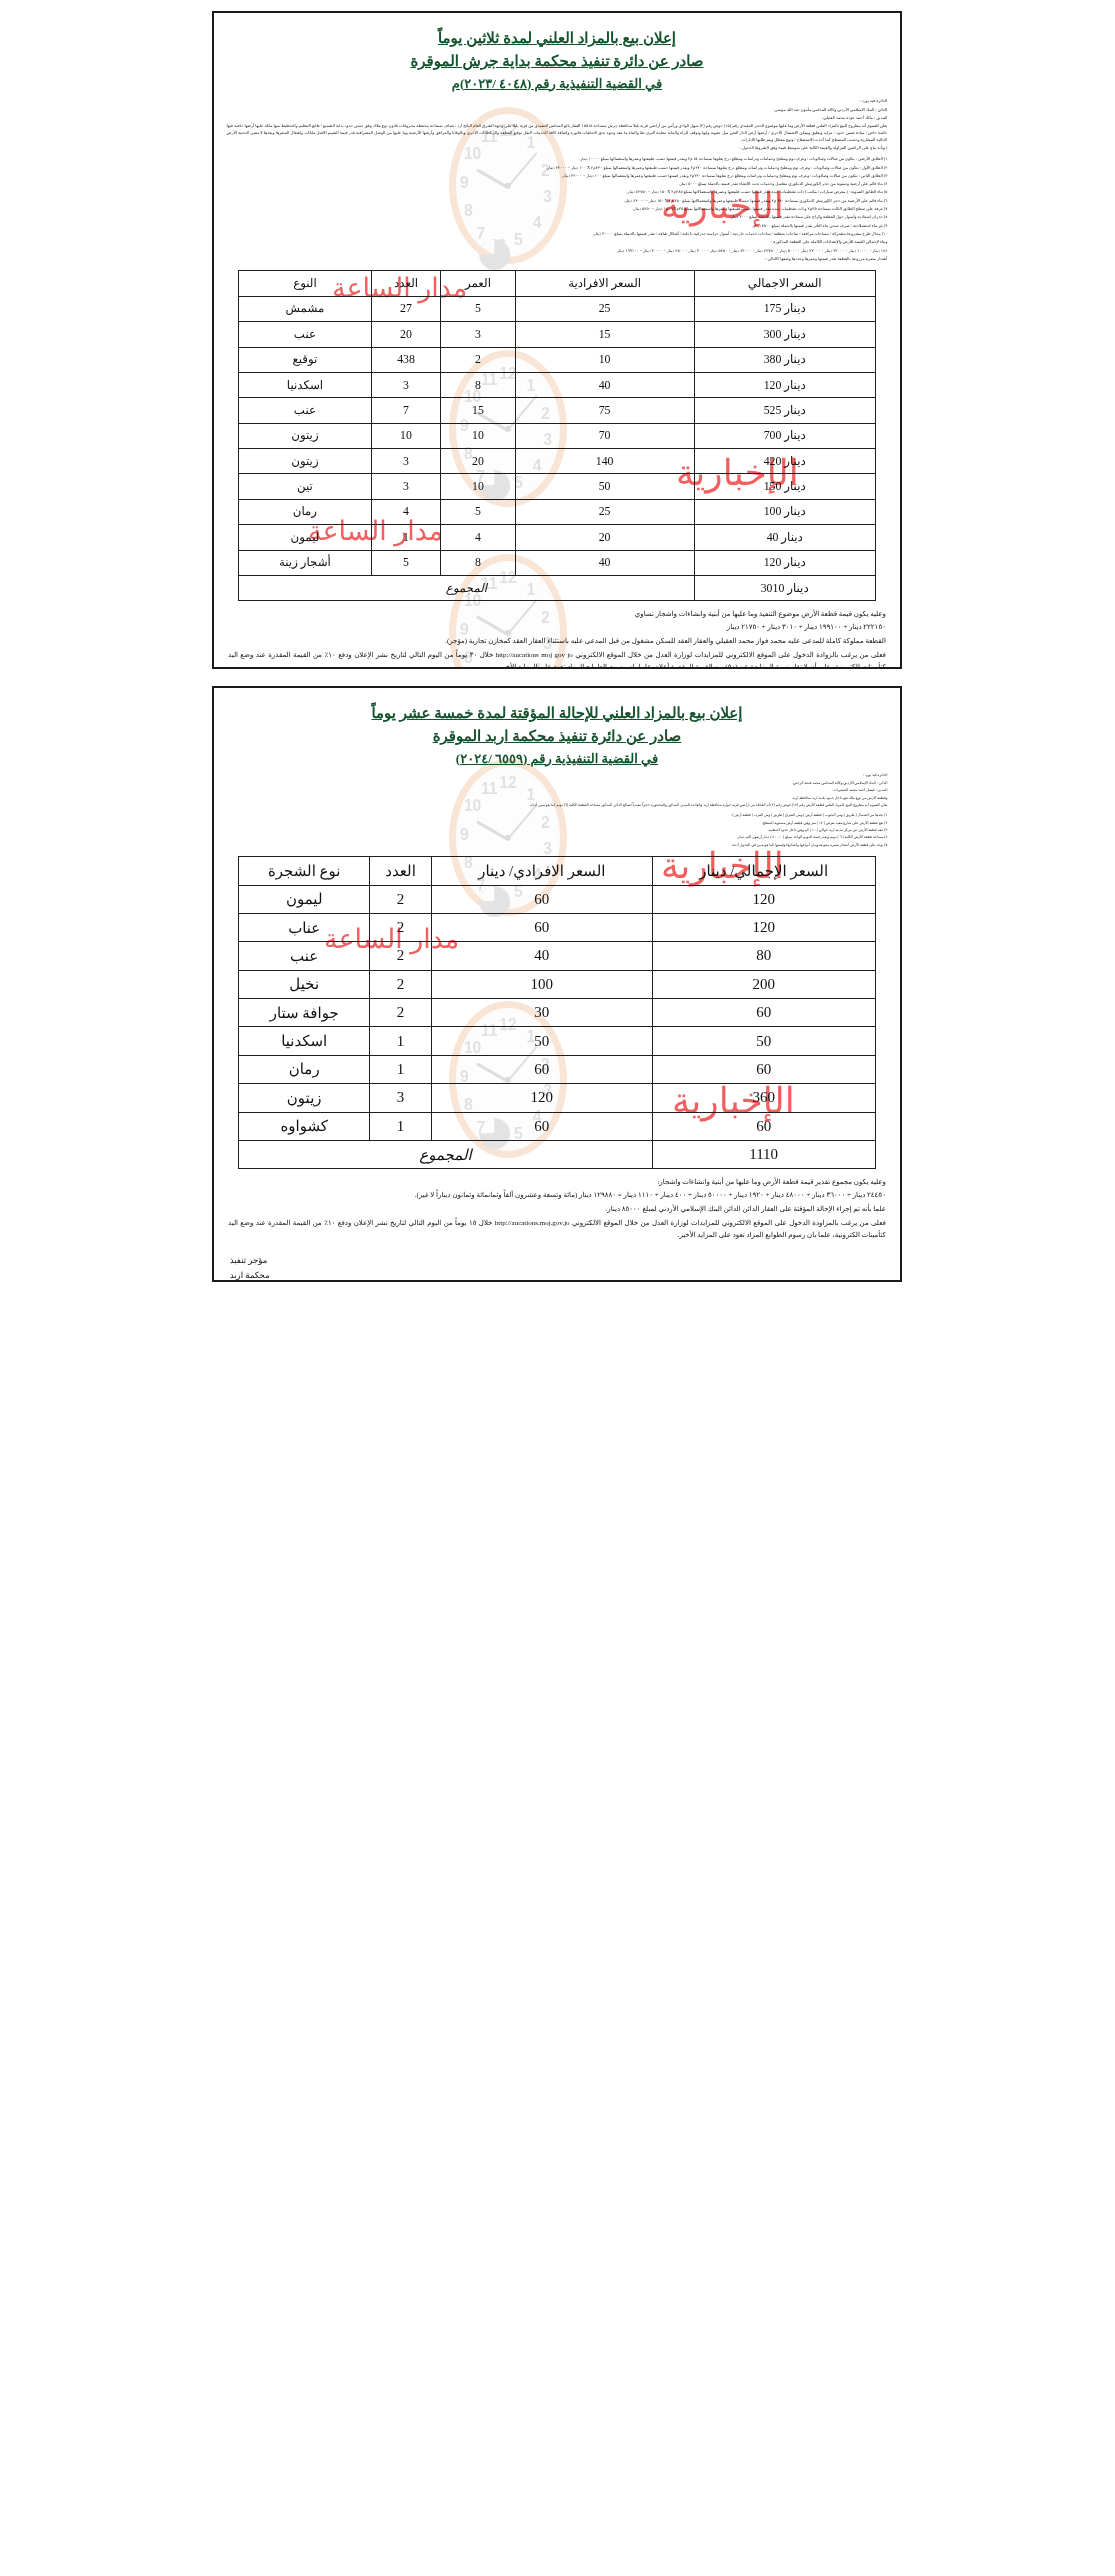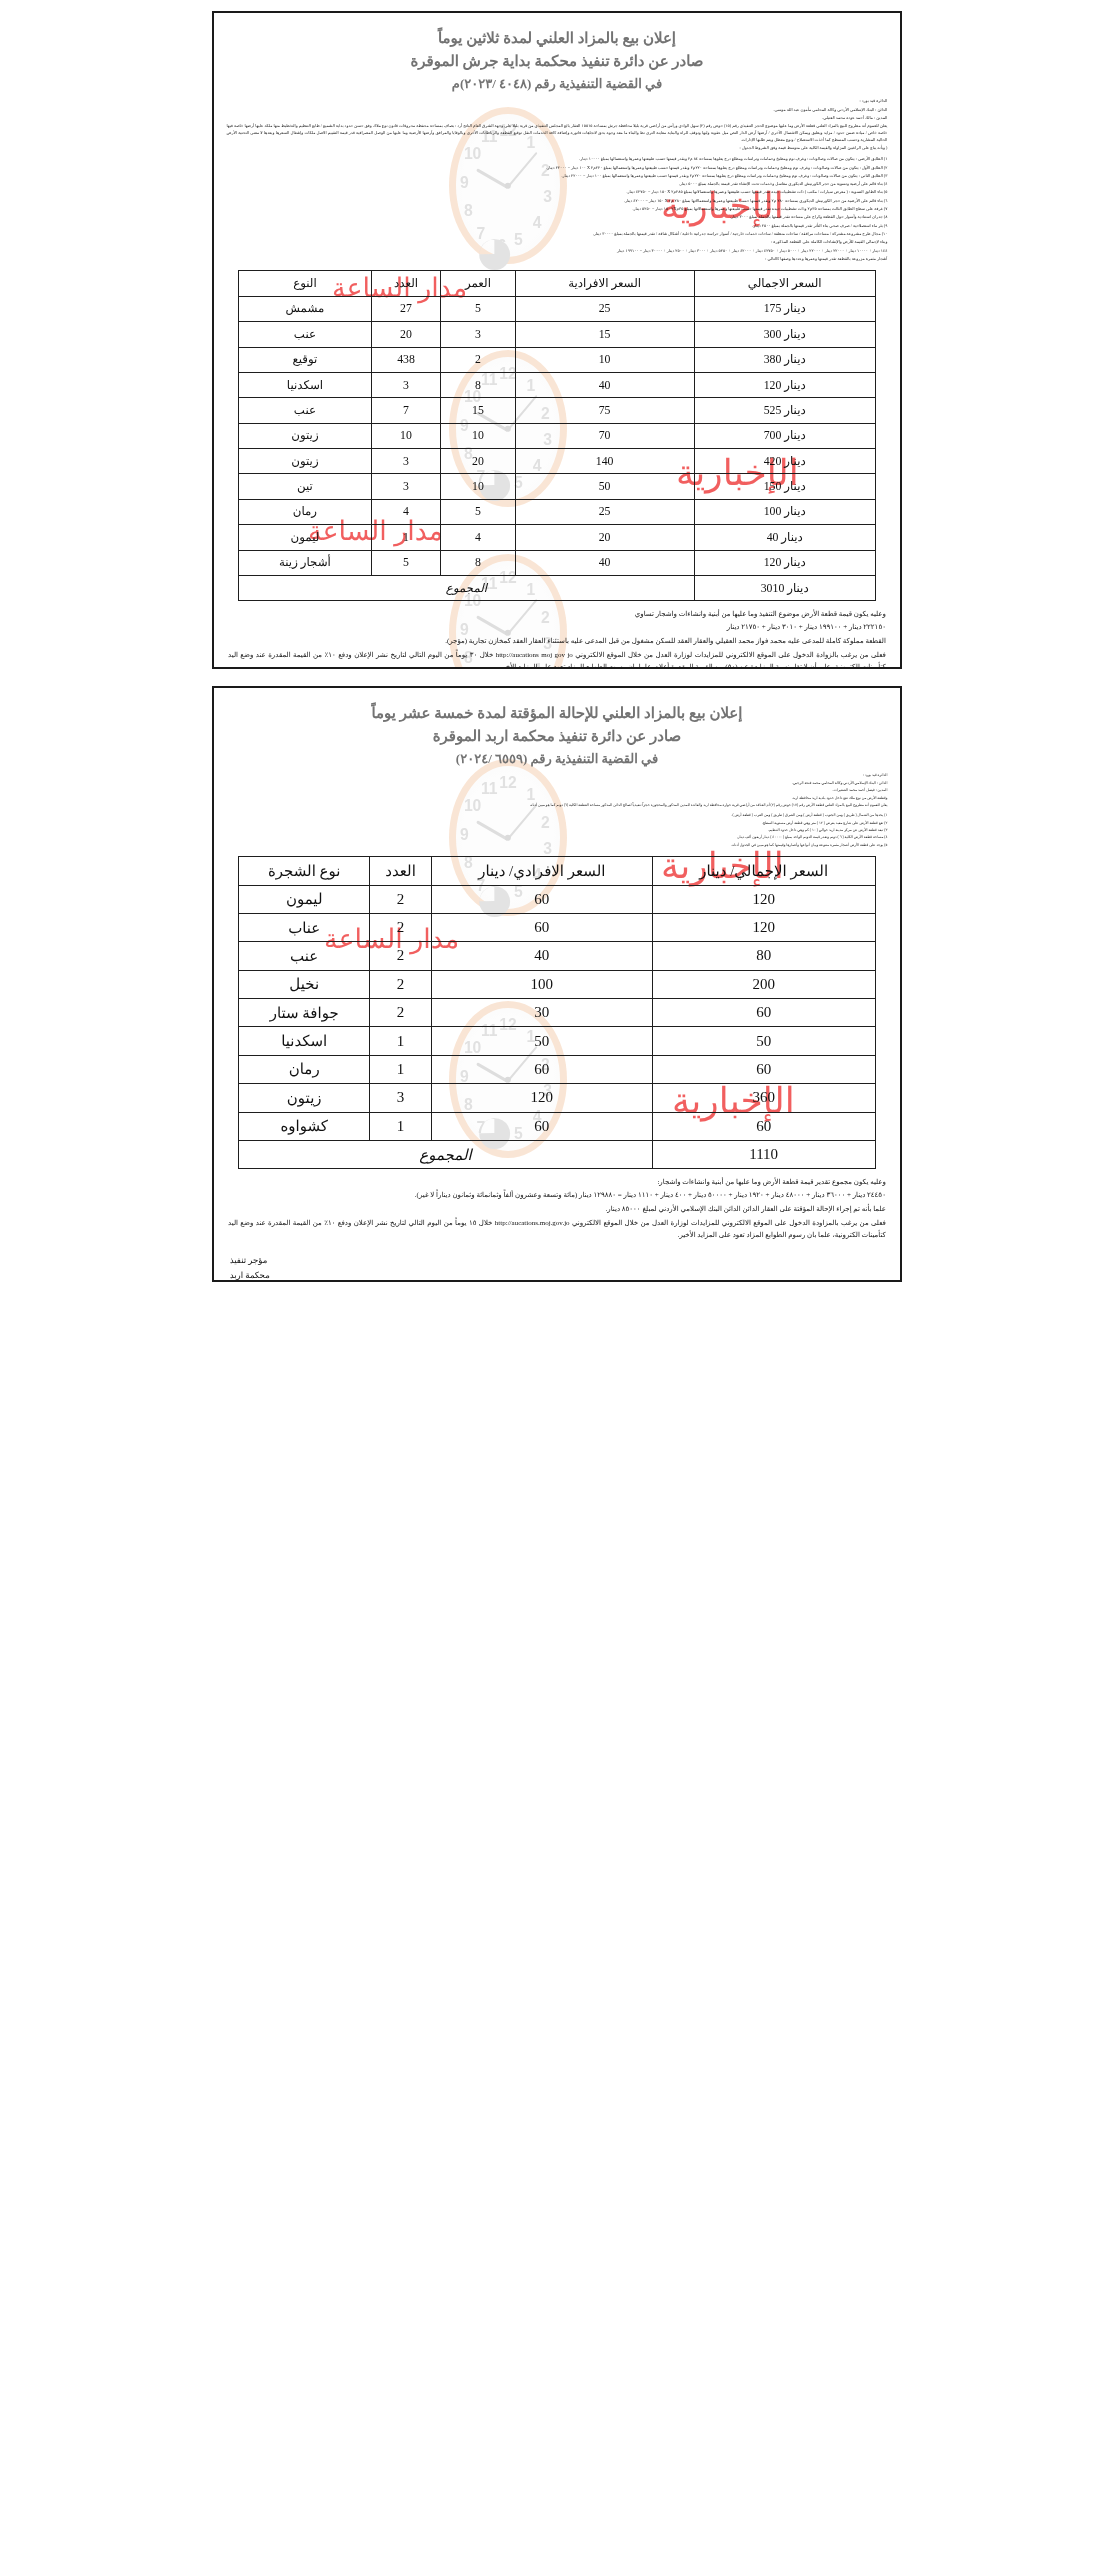--- a/index.html
+++ b/index.html
@@ -77,24 +77,25 @@
     position:absolute; color:#e3e3e3; font-size:72px; font-weight:700;
     font-family:"Liberation Sans", sans-serif;
   }
 
   
   .content { position: relative; z-index: 2; }
 
   .title-block { text-align: center; margin: 6.3px 0 3.1px 0; }
   .title-line {
     font-weight: 700;
-    color: #737373;
+    color: #14532d;
     font-size: 15px;
     line-height: 1.55;
     font-family: "Liberation Serif", serif;
+    text-decoration: underline;
   }
   .title-line.sm { font-size: 13px; }
 
   .body-text {
     direction: rtl;
     text-align: justify;
     font-size: 4.1px;
     line-height: 1.62;
     color: #1b1b1b;
     margin: 4.7px 1.6px 3.1px 1.6px;

